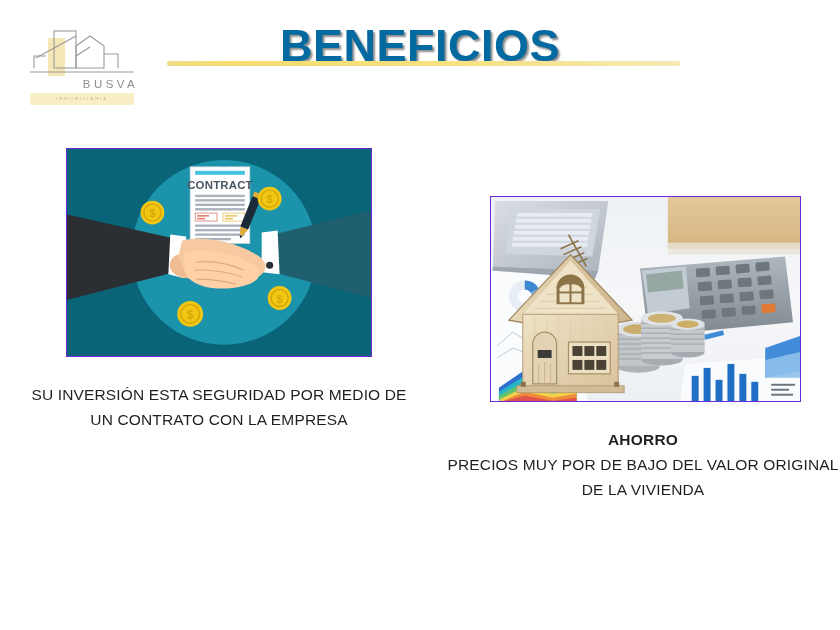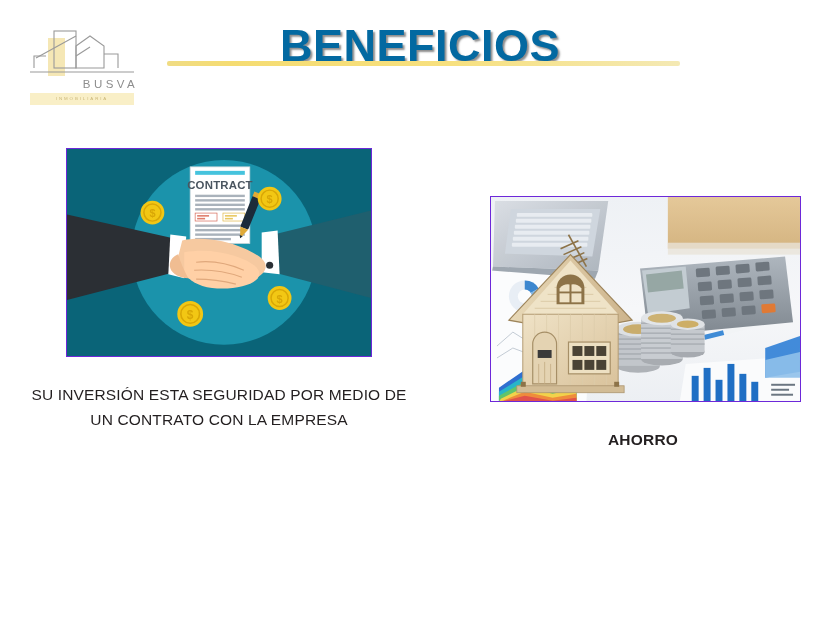--- a/index.html
+++ b/index.html
@@ -483,16 +483,17 @@
 
           <rect x="26" y="190" width="108" height="7" fill="#d2bc96" stroke="#ac9570" stroke-width="0.8"></rect>
           <rect x="30" y="186" width="5" height="5" fill="#8d7348"></rect>
           <rect x="124" y="186" width="5" height="5" fill="#8d7348"></rect>
         </g>
       </svg>
     </div>
 
     <div class="caption">
       <span class="cap-head">AHORRO</span>
+      <span class="cap-body">PRECIOS MUY POR DE BAJO DEL VALOR ORIGINAL DE LA VIVIENDA</span>
     </div>
   </div>
 
 </div>
 
 </body></html>

